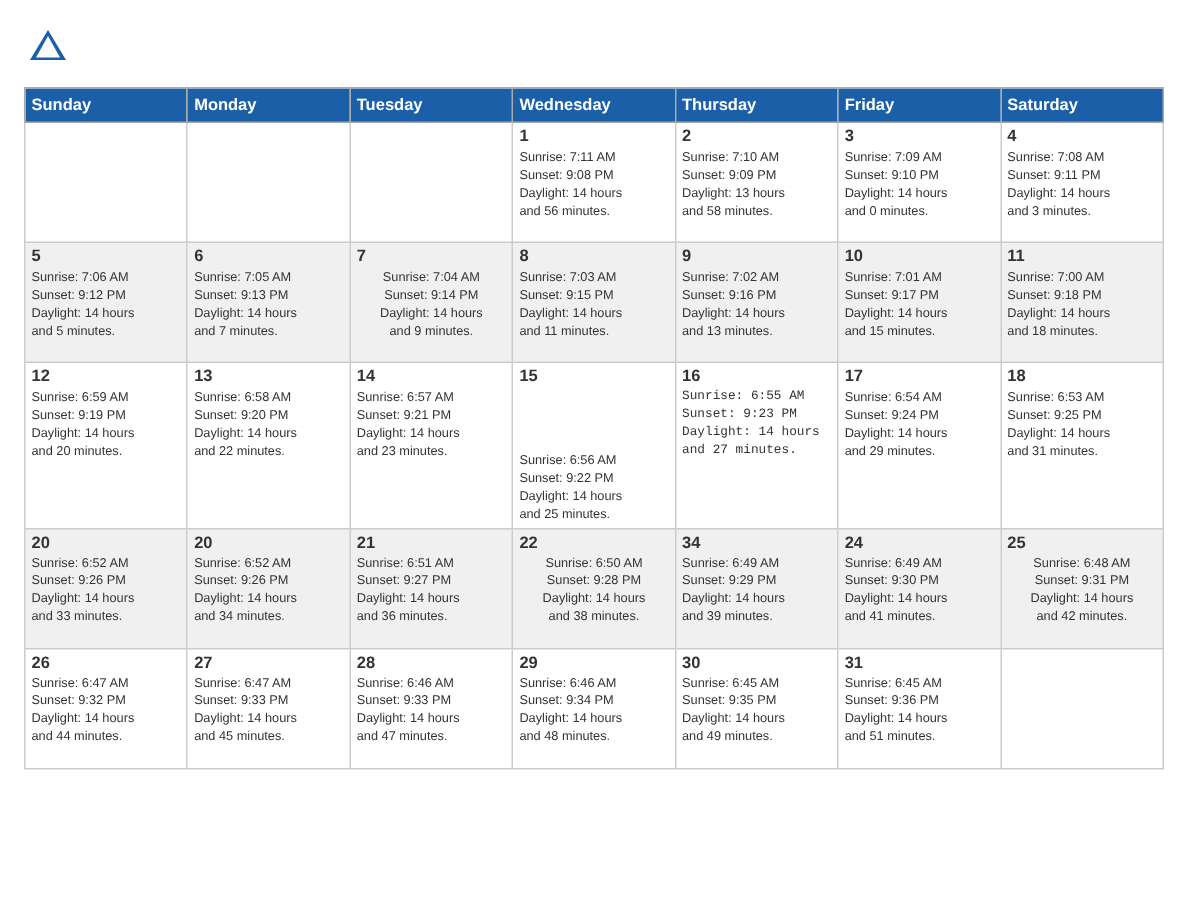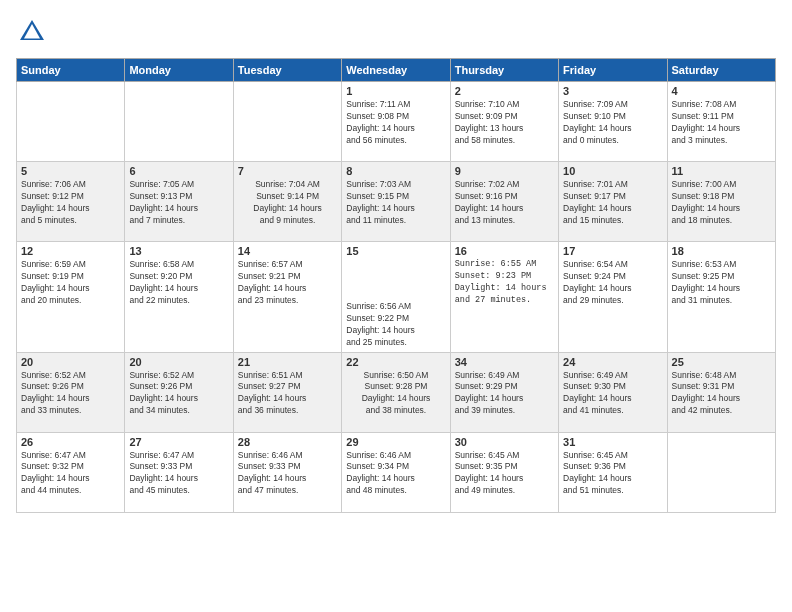--- a/index.html
+++ b/index.html
@@ -304,21 +304,21 @@
           </td>
           <td class="alt-row">
             <span class="day-num">24</span>
             <div class="cell-text" style="white-space: pre-line;">Sunrise: 6:49 AM
 Sunset: 9:30 PM
 Daylight: 14 hours
 and 41 minutes.</div>
           </td>
           <td class="alt-row">
             <span class="day-num">25</span>
-            <div class="cell-text" style="white-space: pre-line;">Sunrise: 6:48 AM
+            <div class="cell-text" style="white-space: pre-line; text-align: center;">Sunrise: 6:48 AM
 Sunset: 9:31 PM
 Daylight: 14 hours
 and 42 minutes.</div>
           </td>
         </tr>
         <tr>
           <td>
             <span class="day-num">26</span>
             <div class="cell-text" style="white-space: pre-line;">Sunrise: 6:47 AM
 Sunset: 9:32 PM

